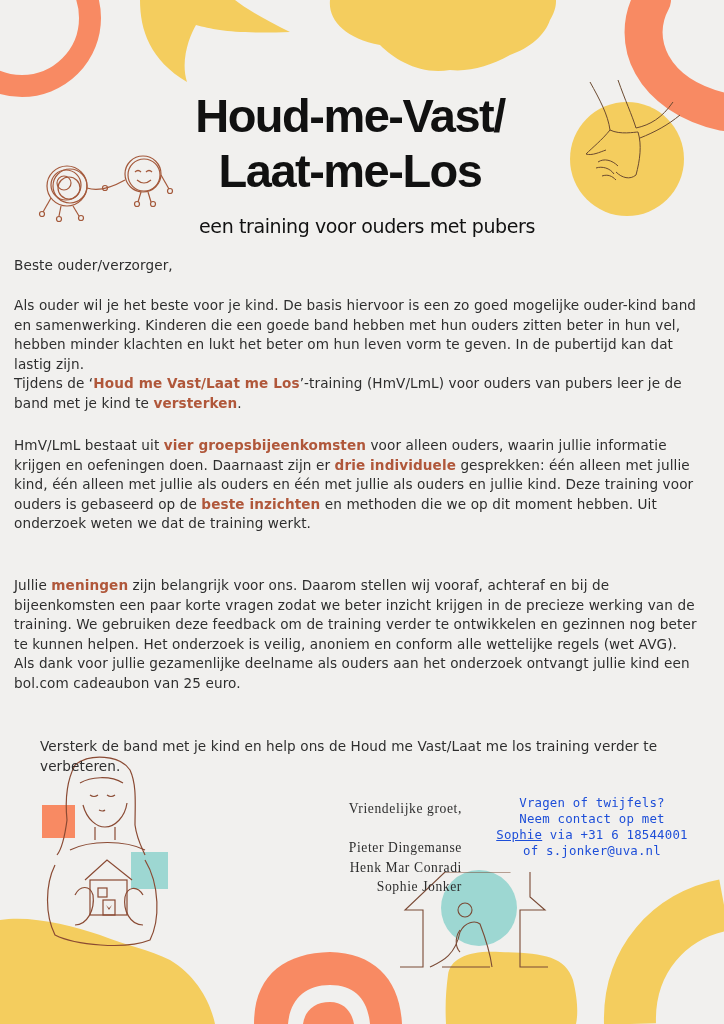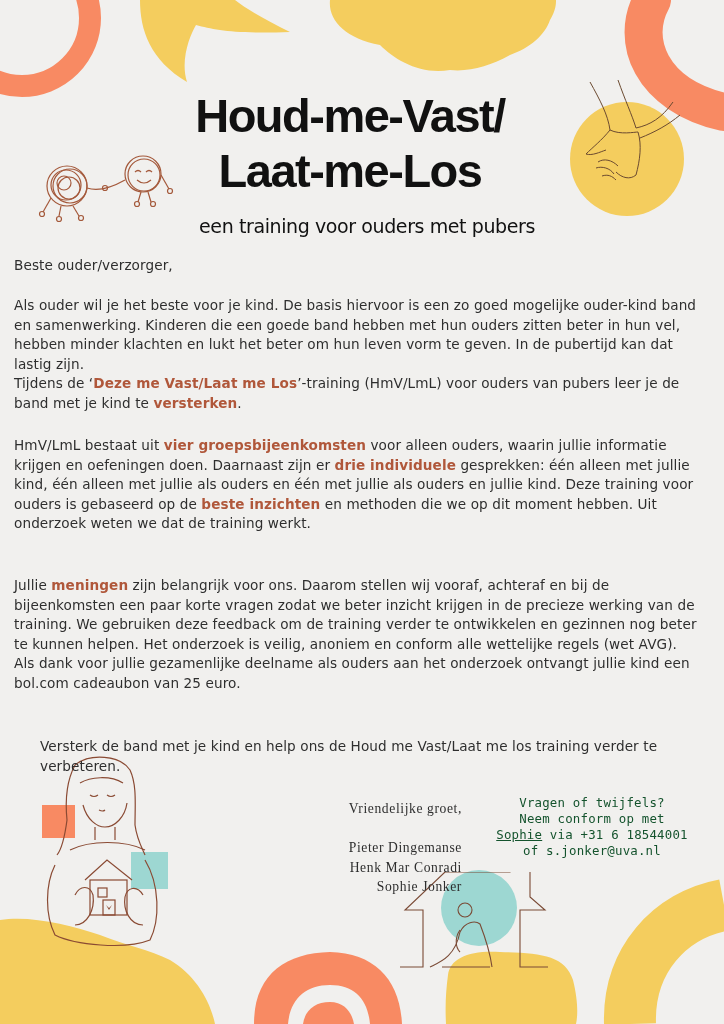--- a/index.html
+++ b/index.html
@@ -29,21 +29,21 @@
     }
     .hl { color: #b0573a; font-weight: 700; }
     .sign {
       position: absolute; left: 262px; width: 200px; text-align: right;
       font-family: Liberation Serif, serif; font-size: 13.6px; line-height: 19.5px;
       letter-spacing: 0.6px; color: #2e2e2e;
     }
     .contact {
       position: absolute; left: 478px; width: 228px; top: 795px; text-align: center;
       font-family: "DejaVu Sans Mono", monospace; font-size: 12.4px; line-height: 16px;
-      color: #14532d; letter-spacing: 0.2px;
+      color: #1d4ed8; letter-spacing: 0.2px;
     }
     .contact .u { text-decoration: underline; }
   </style>
 </head>
 <body>
 
 <svg class="deco" width="724" height="1024" style="left:0;top:0;">
 
   <g>
     <circle cx="22" cy="18" r="68" fill="none" stroke="#f88a63" stroke-width="22"></circle>
@@ -166,21 +166,21 @@
   <div>Houd-me-Vast/</div>
   <div>Laat-me-Los</div>
 </div>
 
 <div class="subtitle">een training voor ouders met pubers</div>
 
 <div class="body-text" style="top:256px;">Beste ouder/verzorger,</div>
 
 <div class="body-text" style="top:296px;">
   <span>Als ouder wil je het beste voor je kind. De basis hiervoor is een zo goed mogelijke ouder-kind band en samenwerking. Kinderen die een goede band hebben met hun ouders zitten beter in hun vel, hebben minder klachten en lukt het beter om hun leven vorm te geven. In de pubertijd kan dat lastig zijn.</span><br>
-  <span>Tijdens de ‘</span><span class="hl">Deze me Vast/Laat me Los</span><span>’-training (HmV/LmL) voor ouders van pubers leer je de band met je kind te </span><span class="hl">versterken</span><span>.</span>
+  <span>Tijdens de ‘</span><span class="hl">Houd me Vast/Laat me Los</span><span>’-training (HmV/LmL) voor ouders van pubers leer je de band met je kind te </span><span class="hl">versterken</span><span>.</span>
 </div>
 
 <div class="body-text" style="top:436px;">
   <span>HmV/LmL bestaat uit </span><span class="hl">vier groepsbijeenkomsten</span><span> voor alleen ouders, waarin jullie informatie krijgen en oefeningen doen. Daarnaast zijn er </span><span class="hl">drie individuele</span><span> gesprekken: één alleen met jullie kind, één alleen met jullie als ouders en één met jullie als ouders en jullie kind. Deze training voor ouders is gebaseerd op de </span><span class="hl">beste inzichten</span><span> en methoden die we op dit moment hebben. Uit onderzoek weten we dat de training werkt.</span>
 </div>
 
 <div class="body-text" style="top:576px;">
   <span>Jullie </span><span class="hl">meningen</span><span> zijn belangrijk voor ons. Daarom stellen wij vooraf, achteraf en bij de bijeenkomsten een paar korte vragen zodat we beter inzicht krijgen in de precieze werking van de training. We gebruiken deze feedback om de training verder te ontwikkelen en gezinnen nog beter te kunnen helpen. Het onderzoek is veilig, anoniem en conform alle wettelijke regels (wet AVG).</span><br>
   <span>Als dank voor jullie gezamenlijke deelname als ouders aan het onderzoek ontvangt jullie kind een bol.com cadeaubon van 25 euro.</span>
 </div>
@@ -189,16 +189,16 @@
 
 <div class="sign" style="top:799px;">Vriendelijke groet,</div>
 <div class="sign" style="top:838px;">
   <div>Pieter Dingemanse</div>
   <div>Henk Mar Conradi</div>
   <div>Sophie Jonker</div>
 </div>
 
 <div class="contact">
   <div>Vragen of twijfels?</div>
-  <div>Neem conform op met</div>
+  <div>Neem contact op met</div>
   <div><span class="u">Sophie</span><span> via </span><span>+31 6 18544001</span></div>
   <div><span>of </span><span>s.jonker@uva.nl</span></div>
 </div>
 
 </body></html>

